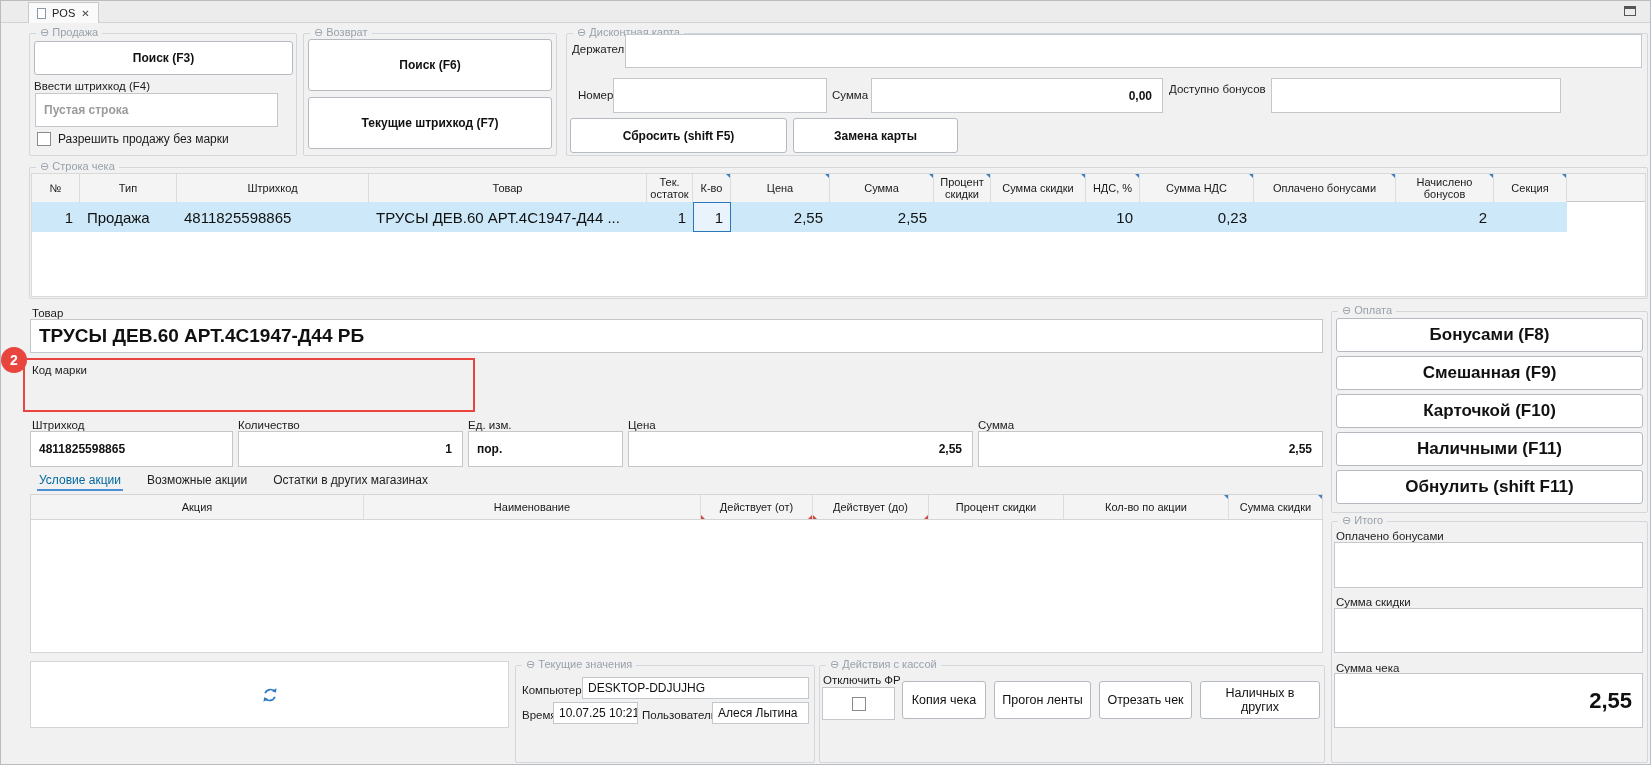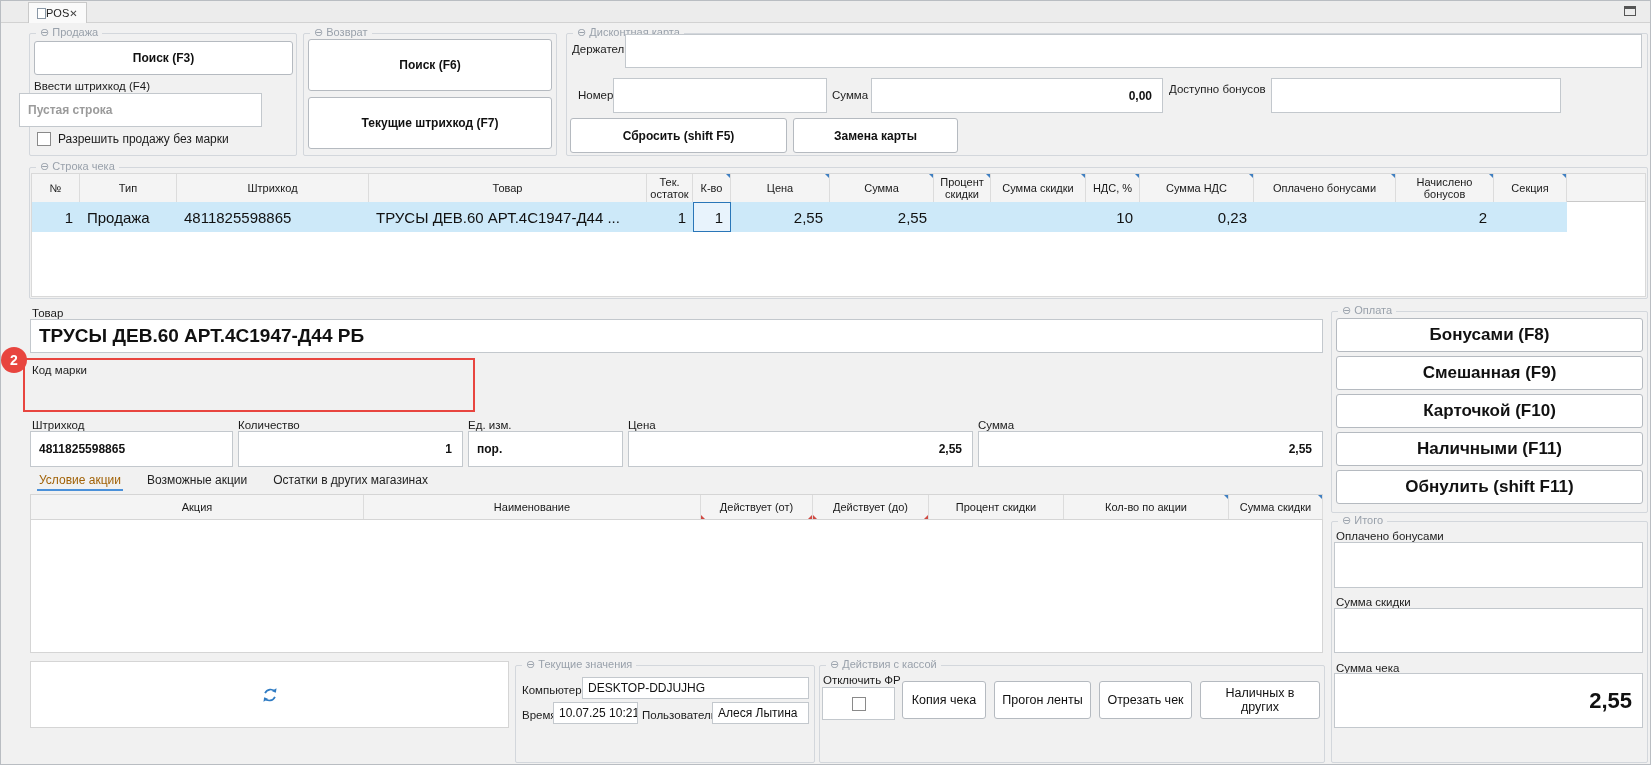--- a/index.html
+++ b/index.html
@@ -1,20 +1,20 @@
 <!DOCTYPE html>
 <html><head>
 <meta charset="utf-8">
 <style>
   *{margin:0;padding:0;box-sizing:border-box;font-family:"Liberation Sans","DejaVu Sans",sans-serif}
   body{background:#ffffff}
   #app{position:relative;width:1651px;height:765px;background:#f1f1f1;overflow:hidden;border:1px solid #b9bdc2}
   
   .tabbar{position:absolute;left:0;top:0;width:100%;height:22px;background:#ececec;border-bottom:1px solid #d2d2d2}
-  .tab{position:absolute;left:27px;top:1px;height:21px;padding:0 8px;background:#fafafa;border:1px solid #c9c9c9;border-bottom:none;display:flex;align-items:center;}
+  .tab{position:absolute;left:27px;top:1px;height:21px;padding:0 8px;background:#fafafa;border:1px solid #c9c9c9;border-bottom:none;display:flex;align-items:center;gap:6px}
   .tabicon{width:9px;height:11px;border:1px solid #8a98a6;background:#fff}
   .tablabel{font-size:11px;color:#222}
   .tabclose{font-size:10px;color:#444;cursor:pointer}
   .winrestore{position:absolute;right:14px;top:5px;width:12px;height:10px;border:1px solid #555;border-top:3px solid #555}
   
   .group{position:absolute;border:1px solid #d3d7dc;border-radius:2px}
   .gtitle{position:absolute;top:-8px;left:6px;background:#f1f1f1;padding:0 4px;font-size:11px;color:#99a1ab;white-space:nowrap}
   .gtitle::before{content:"⊖ "}
   
   .btn{position:absolute;display:flex;align-items:center;justify-content:center;background:#fff;border:1px solid #b5bac0;border-radius:3px;font-weight:bold;color:#111;cursor:pointer;text-align:center}
@@ -38,21 +38,21 @@
   
   .phead{position:absolute;display:flex;background:#f4f4f4;border:1px solid #d5d5d5}
   .phc{position:relative;height:24px;display:flex;align-items:center;justify-content:center;text-align:center;font-size:11px;color:#1a1a1a;border-right:1px solid #dcdcdc;background:#f4f4f4;overflow:hidden}
   .pbody{position:absolute;background:#fff;border:1px solid #d5d5d5;border-top:none}
   .tri-blue-tr{position:absolute;top:0;right:0;width:0;height:0;border-left:4px solid transparent;border-top:4px solid #3f7fc1}
   .tri-red-bl{position:absolute;bottom:0;left:0;width:0;height:0;border-right:4px solid transparent;border-bottom:4px solid #d04a43}
   .tri-red-br{position:absolute;bottom:0;right:0;width:0;height:0;border-left:4px solid transparent;border-bottom:4px solid #d04a43}
   
   .ptabs{position:absolute;display:flex;gap:22px;align-items:flex-end}
   .ptab{font-size:12px;color:#222;padding:2px 2px 4px;cursor:pointer}
-  .ptab.active{box-shadow:inset 0 -2px 0 #4a90d9;color:#a16207}
+  .ptab.active{box-shadow:inset 0 -2px 0 #4a90d9;color:#0369a1}
   
   .paycol{position:absolute;display:flex;flex-direction:column;gap:4px}
   .paybtn{position:relative;height:34px;font-size:17px}
   
   .sfield{position:absolute;background:#fff;border:1px solid #c3c8cd;display:flex;align-items:center;padding:0 5px;font-size:12px;color:#111;overflow:hidden;white-space:nowrap}
   .cashrow{position:absolute;display:flex;gap:8px}
   .cashbtn{position:relative;height:38px;font-weight:normal;font-size:12.5px;padding:0 6px}
   
   .annrect{position:absolute;border:2px solid #e8453f;background:transparent;pointer-events:none}
   .anncircle{position:absolute;width:26px;height:26px;border-radius:50%;background:#e8453f;color:#fff;font-weight:bold;font-size:14px;display:flex;align-items:center;justify-content:center}
@@ -71,21 +71,21 @@
       <span class="tabclose">✕</span>
     </div>
     <div class="winrestore"></div>
   </div>
 
   <div class="group" style="left:28px;top:32px;width:268px;height:123px">
     <div class="gtitle">Продажа</div>
   </div>
   <div class="btn f17" style="left:33px;top:40px;width:259px;height:34px">Поиск (F3)</div>
   <div class="lbl" style="left:33px;top:79px">Ввести штрихкод (F4)</div>
-  <div class="field fl f17 ph" style="left:18px;top:92px;width:243px;height:34px">Пустая строка</div>
+  <div class="field fl f17 ph" style="left:34px;top:92px;width:243px;height:34px">Пустая строка</div>
   <div class="cb" style="position:absolute;left:36px;top:131px"></div>
   <div class="lbl f12" style="left:57px;top:131px">Разрешить продажу без марки</div>
 
   <div class="group" style="left:302px;top:32px;width:254px;height:123px">
     <div class="gtitle">Возврат</div>
   </div>
   <div class="btn f17" style="left:307px;top:38px;width:244px;height:52px">Поиск (F6)</div>
   <div class="btn f17" style="left:307px;top:96px;width:244px;height:52px">Текущие штрихкод (F7)</div>
 
   <div class="group" style="left:565px;top:32px;width:1082px;height:123px">

